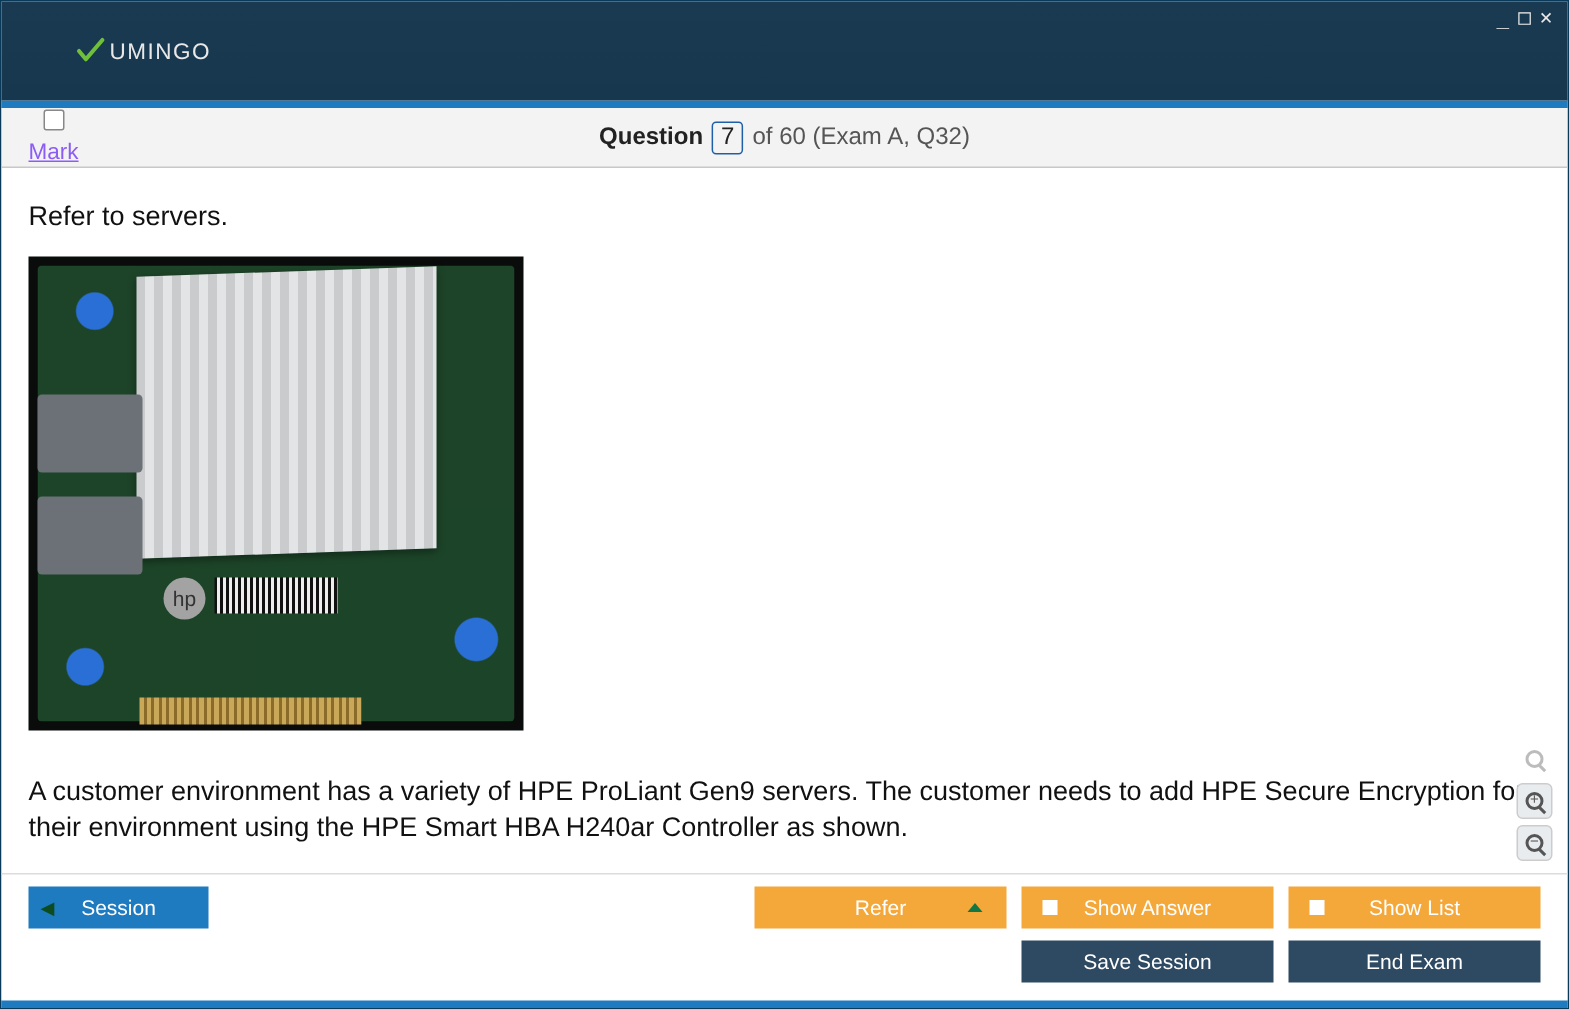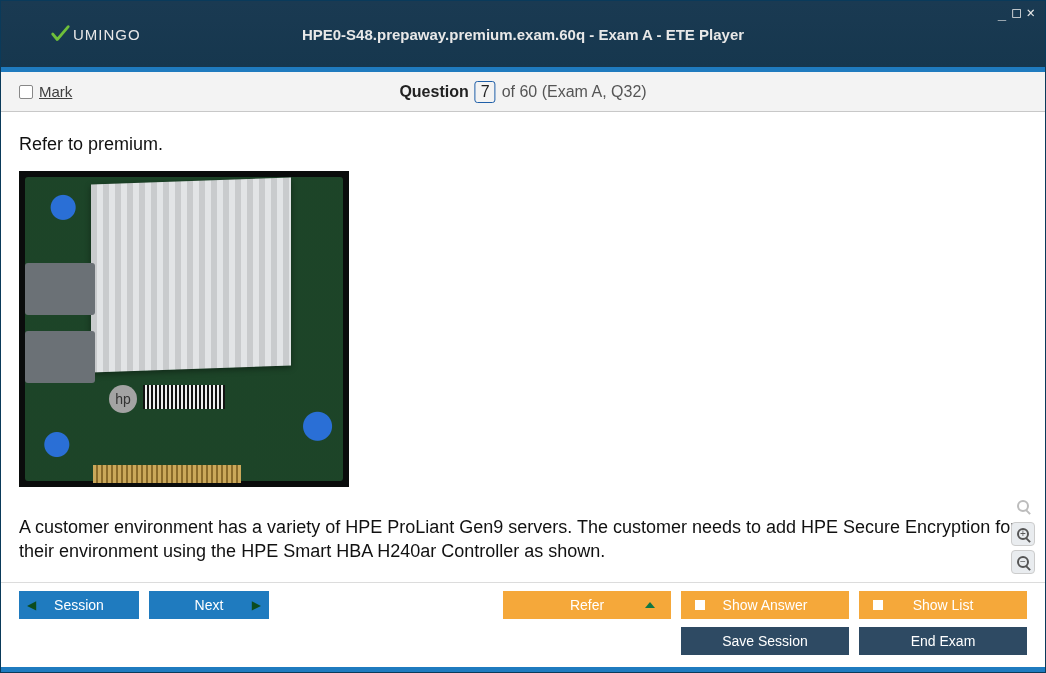--- a/index.html
+++ b/index.html
@@ -8,21 +8,21 @@
   .titlebar { height: 66px; background: linear-gradient(#1a3a52, #16374e); display: flex; align-items: center; position: relative; color: #fff; }
   .logo { display: flex; align-items: center; margin-left: 48px; }
   .checkmark { width: 22px; height: 22px; position: relative; margin-right: 2px; }
   .checkmark svg { width: 22px; height: 22px; }
   .logo-text { font-size: 15px; letter-spacing: 1px; font-weight: 400; color: #e8e8e8; }
   .title-text { position: absolute; left: 50%; transform: translateX(-50%); font-size: 15px; color: #e8e8e8; font-weight: 600; }
   .win-controls { position: absolute; top: 4px; right: 10px; display: flex; gap: 6px; color: #e8e8e8; }
   .win-btn { cursor: pointer; font-family: monospace; font-size: 14px; line-height: 14px; }
   .divider-bar { height: 5px; background: #1f7bbf; }
   .question-bar { height: 40px; background: #f3f3f3; border-bottom: 1px solid #c8c8c8; display: flex; align-items: center; position: relative; padding: 0 18px; }
-  .mark-wrap { display: flex; align-items: center; gap: 6px; color: #404040; }
+  .mark-wrap { display: flex; align-items: center; gap: 6px; color: #8b5cf6; flex-direction: column; }
   .mark-check { width: 14px; height: 14px; border: 1px solid #888; border-radius: 2px; background: #fff; cursor: pointer; }
   .mark-label { text-decoration: underline; font-size: 15px; cursor: pointer; }
   .q-center { position: absolute; left: 50%; transform: translateX(-50%); font-size: 16px; color: #555; display: flex; align-items: center; gap: 6px; }
   .q-center b { color: #222; font-weight: 700; }
   .q-num-box { border: 1.5px solid #1f5fa8; border-radius: 3px; padding: 1px 5px; color: #222; font-weight: 400; }
   .content { flex: 1; background: #fff; position: relative; overflow: hidden; }
   .content-inner { padding: 22px 18px; font-size: 18px; color: #111; }
   .exhibit { margin-top: 16px; width: 330px; height: 316px; background: #0a0c0c; position: relative; overflow: hidden; }
   .pcb { position: absolute; inset: 6px; background: #123a1e; background-image:
     radial-gradient(circle at 12% 10%, #2a6fd6 0 12px, transparent 13px),
@@ -65,21 +65,20 @@
 
   <div class="titlebar">
     <div class="logo">
       <span class="checkmark">
         <svg viewBox="0 0 24 24">
             <path d="M4 12 L9 18 L21 4" fill="none" stroke="#6fbf3a" stroke-width="3" stroke-linecap="round" stroke-linejoin="round"></path>
           </svg>
       </span>
       <span class="logo-text">UMINGO</span>
     </div>
-    <div class="title-text">HPE0-S48.prepaway.premium.exam.60q - Exam A - ETE Player</div>
     <div class="win-controls">
       <span class="win-btn">_</span>
       <span class="win-btn">□</span>
       <span class="win-btn">✕</span>
     </div>
   </div>
 
   <div class="divider-bar"></div>
 
   <div class="question-bar">
@@ -89,21 +88,21 @@
     </div>
     <div class="q-center">
       <b>Question</b>
       <span class="q-num-box">7</span>
       <span>of 60 (Exam A, Q32)</span>
     </div>
   </div>
 
   <div class="content">
     <div class="content-inner">
-      <div>Refer to premium.</div>
+      <div>Refer to servers.</div>
       <div class="exhibit">
         <div class="pcb"></div>
         <div class="heatsink"></div>
         <div class="port1"></div>
         <div class="port2"></div>
         <div class="hp-badge">hp</div>
         <div class="barcode"></div>
         <div class="edge-connector"></div>
       </div>
       <div class="body-text">A customer environment has a variety of HPE ProLiant Gen9 servers. The customer needs to add HPE Secure Encryption for their environment using the HPE Smart HBA H240ar Controller as shown.</div>
@@ -124,24 +123,20 @@
         </div>
     </div>
   </div>
 
   <div class="footer">
     <div class="footer-row top">
       <div class="btn blue">
         <span class="arrow left">◀</span>
         <span>Session</span>
       </div>
-      <div class="btn blue">
-        <span>Next</span>
-        <span class="arrow right">▶</span>
-      </div>
       <div class="spacer"></div>
       <div class="btn orange">
         <span>Refer</span>
         <span class="tri-up"></span>
       </div>
       <div class="btn orange">
         <span class="stop-sq"></span>
         <span>Show Answer</span>
       </div>
       <div class="btn orange">

